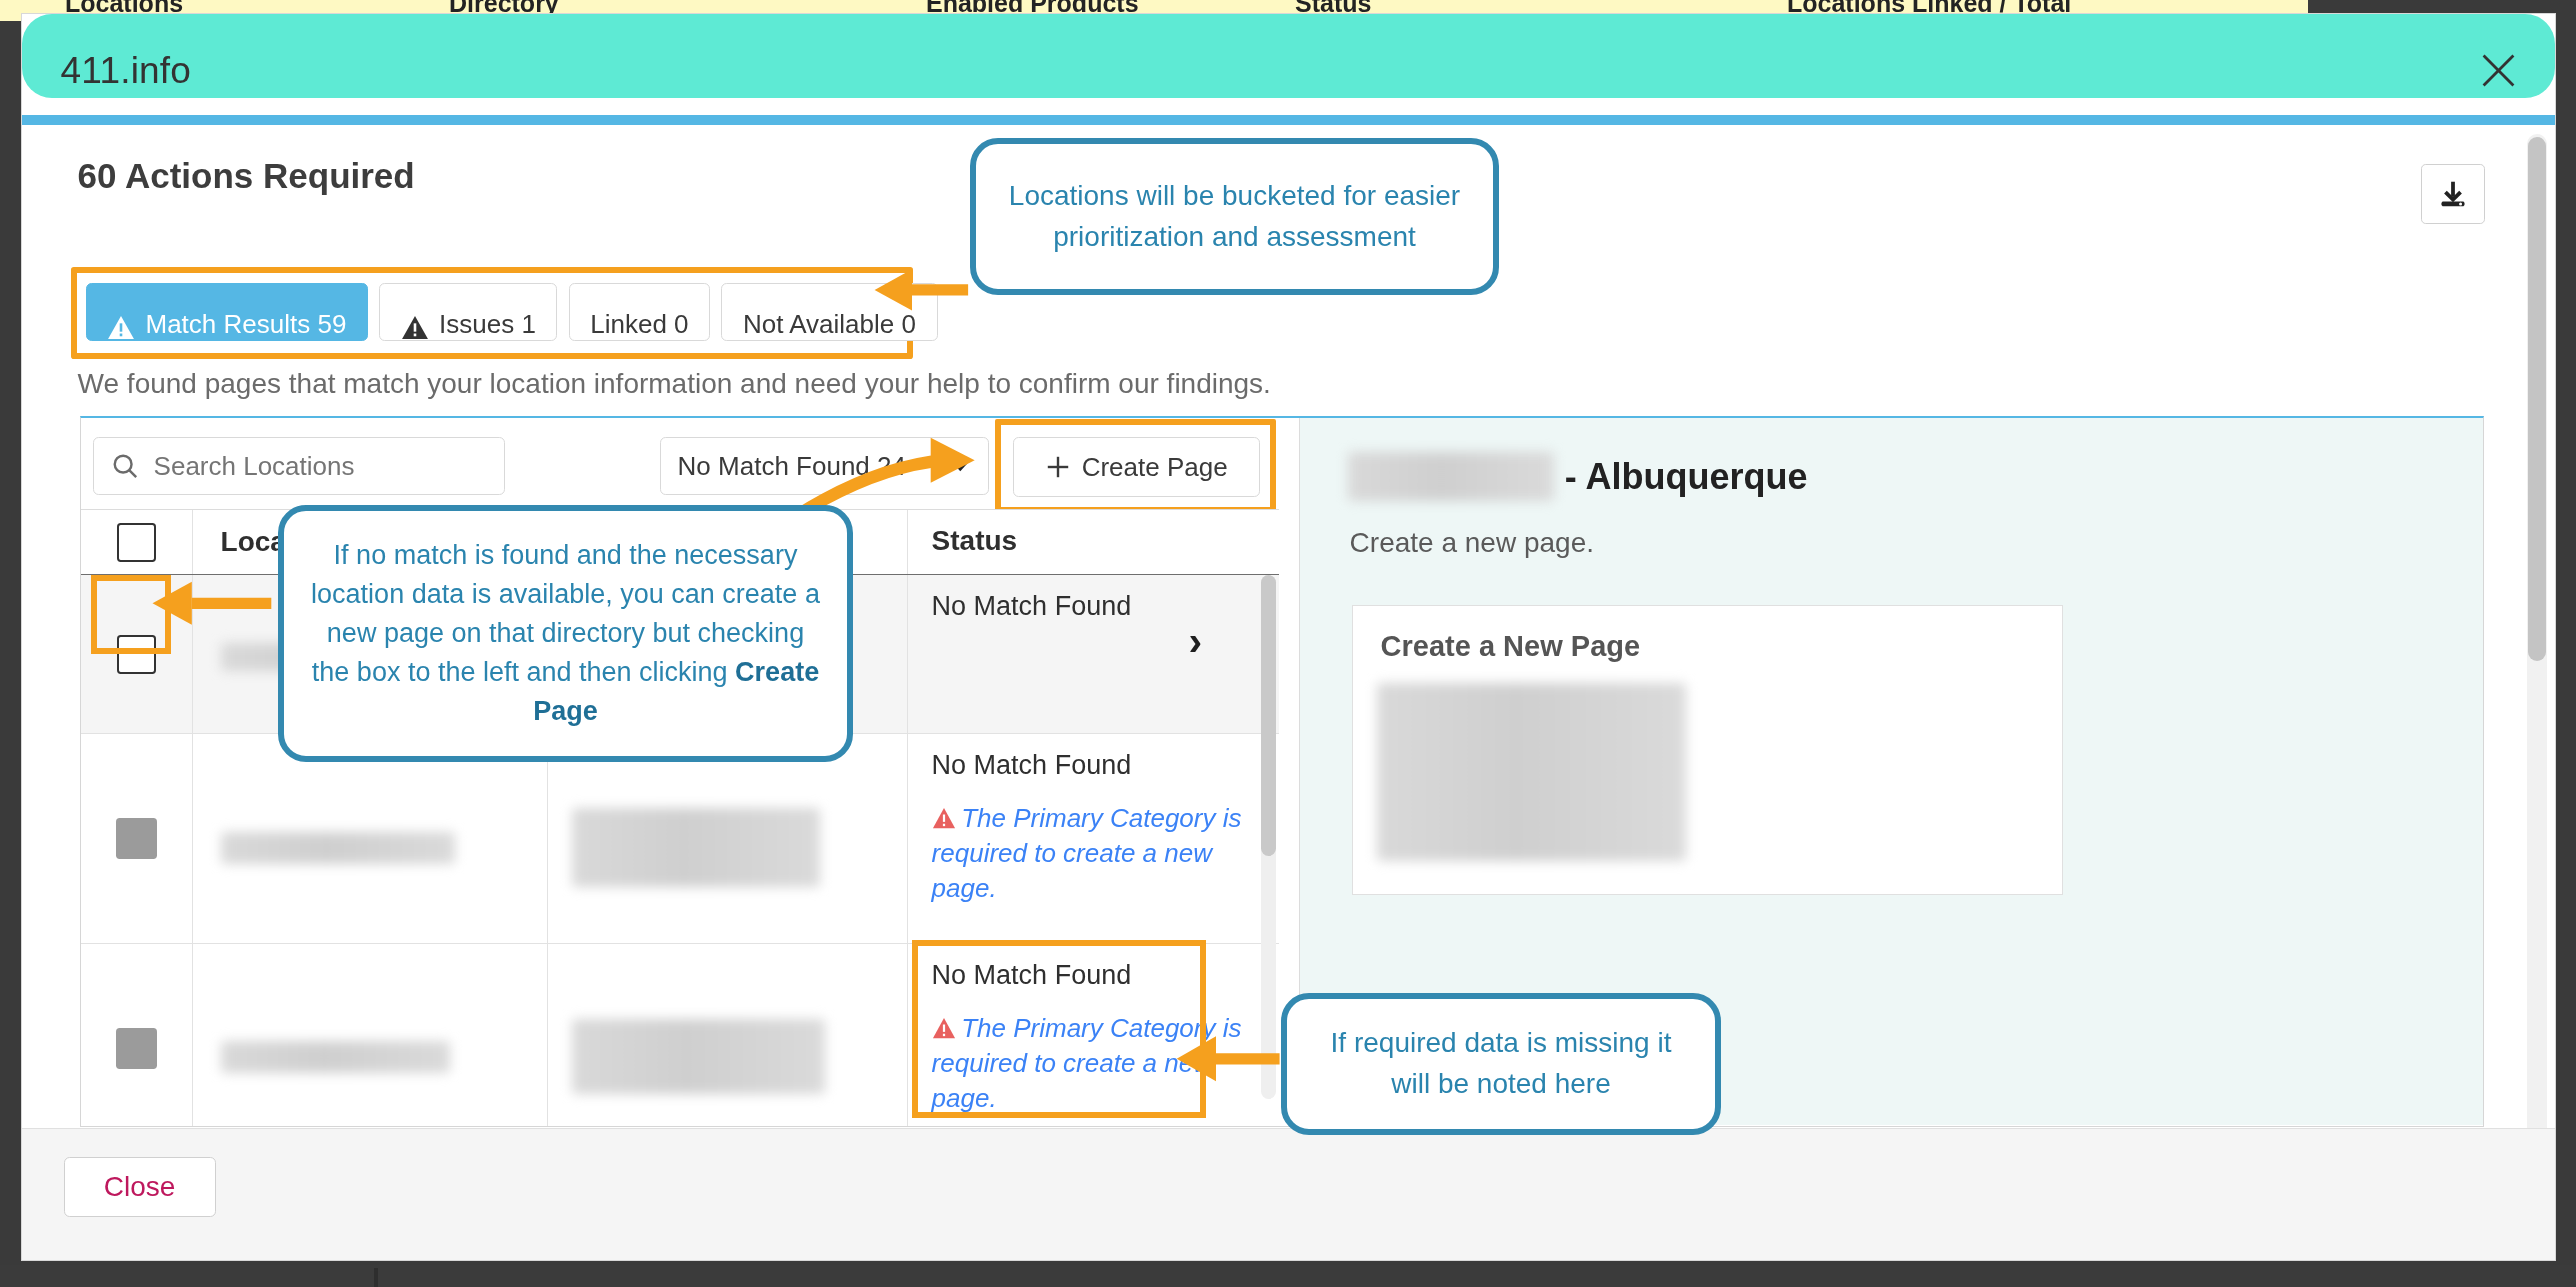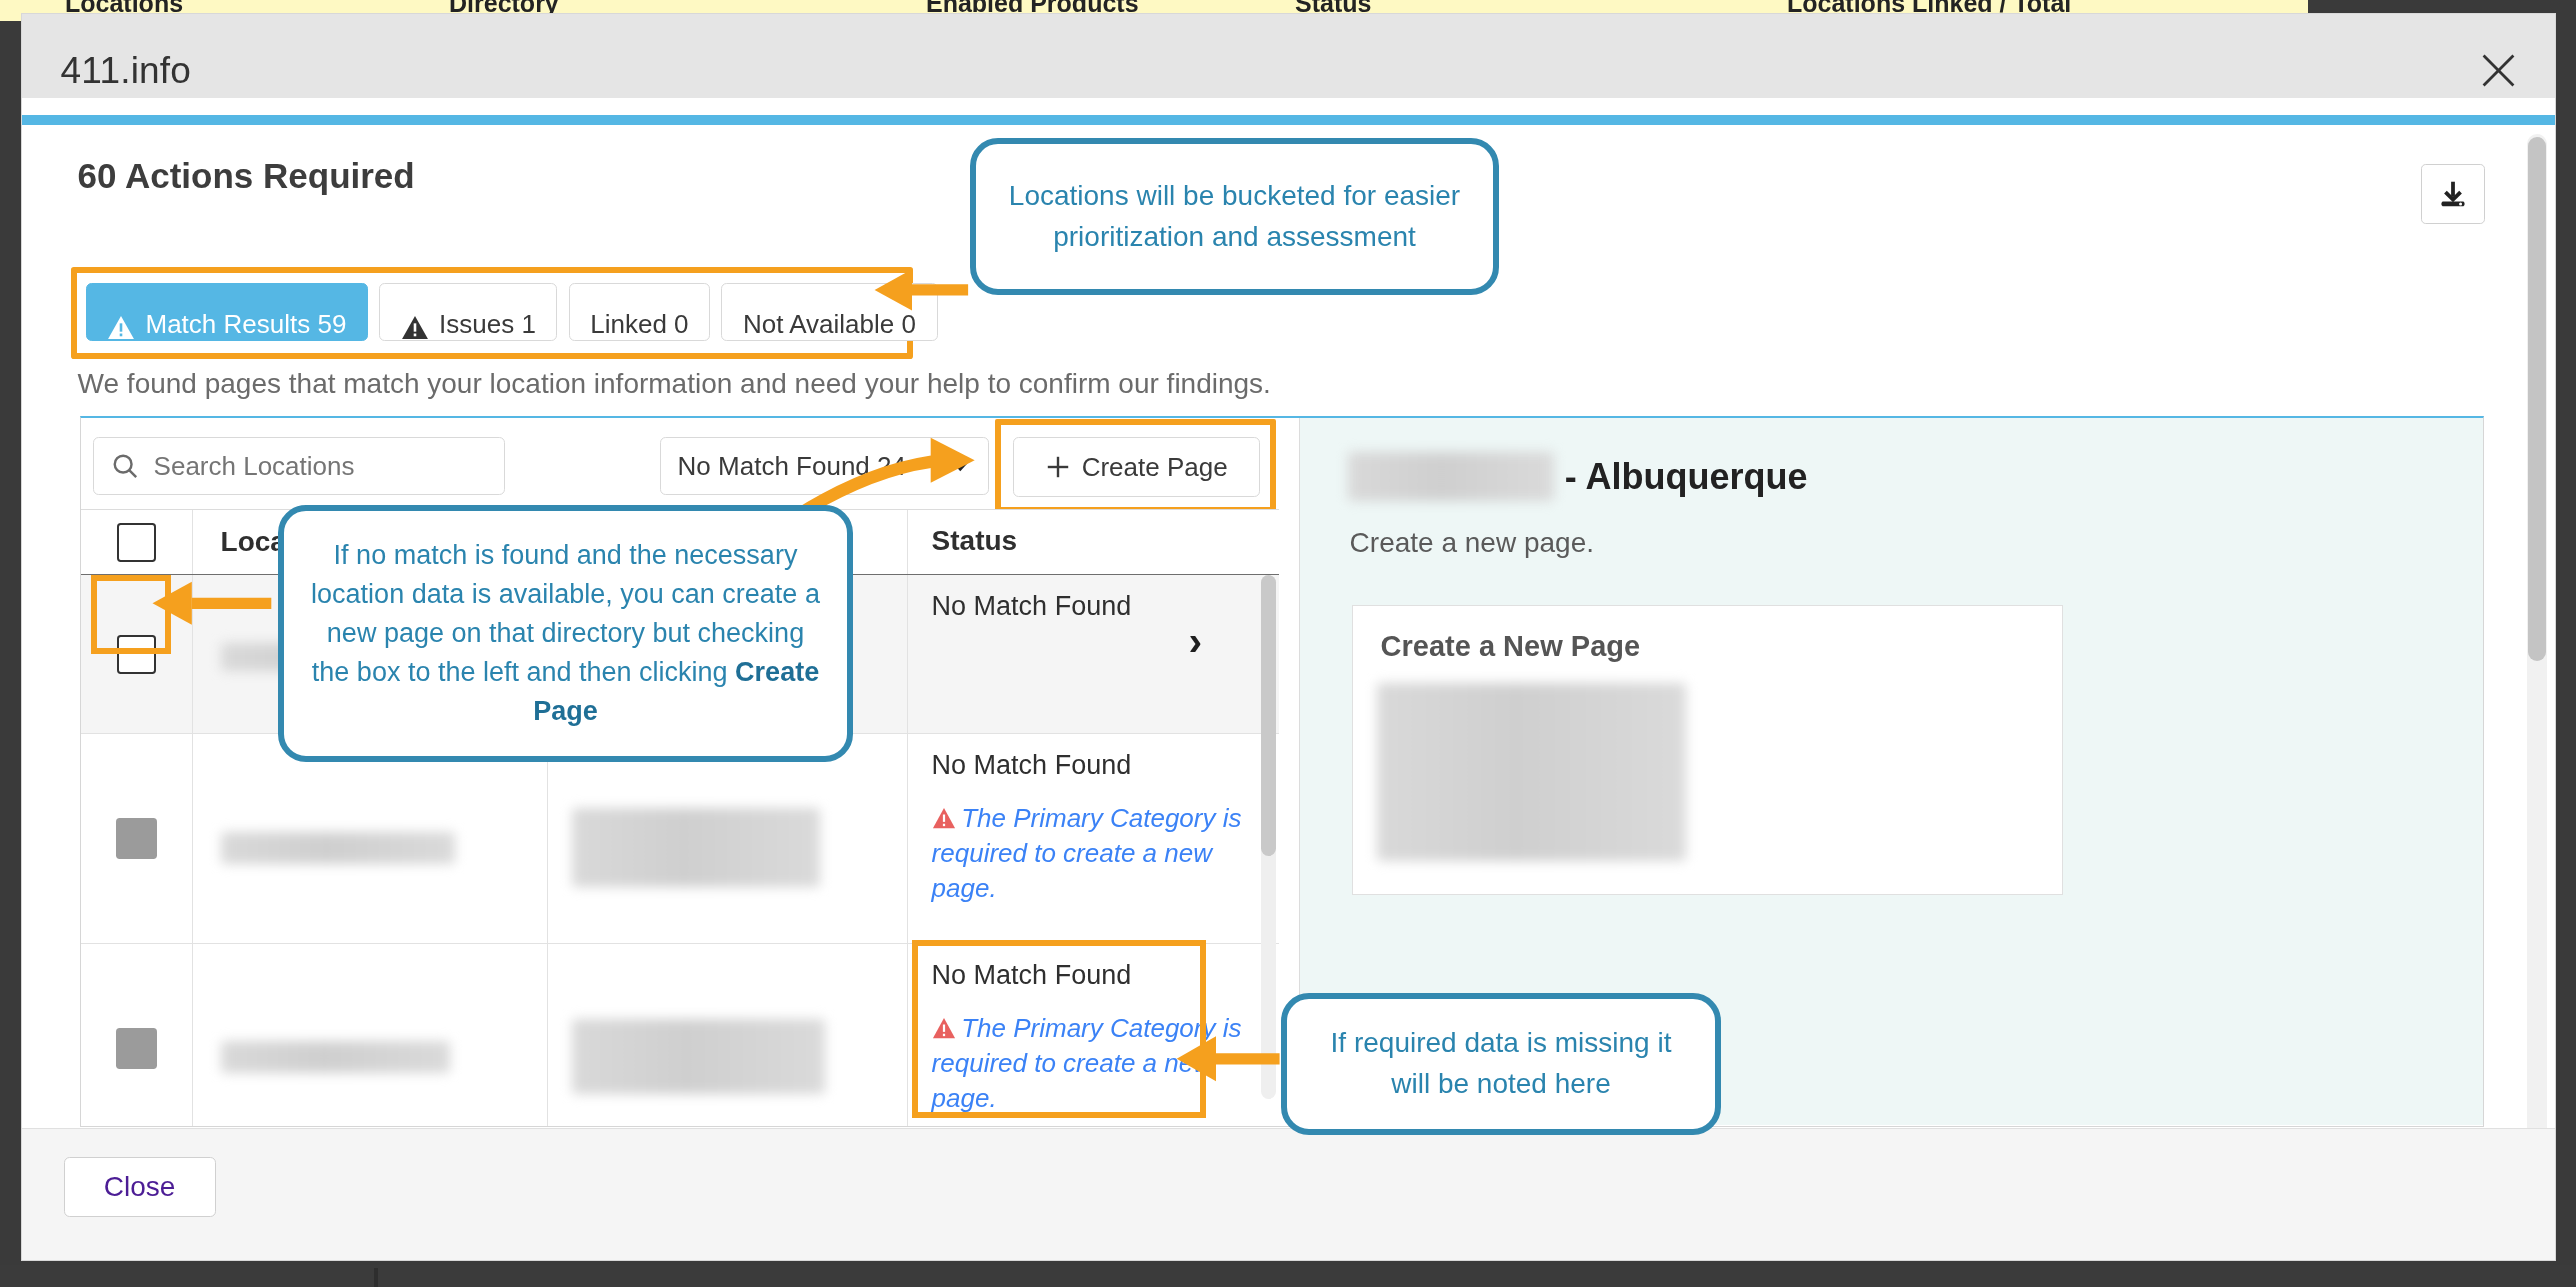--- a/index.html
+++ b/index.html
@@ -33,21 +33,21 @@
   
   .modal{
     position:absolute;
     left:20.6px;top:13px;width:2535px;height:1248px;
     background:#ffffff;
     border:0.9px solid #d8d8d8;
     box-sizing:border-box;
     overflow:hidden;
   }
   .modal-title-bar{
-    position:relative;height:84px;background:#e5e5e5;
+    position:relative;height:84px;background:#5eead4;border-radius:30px;
   }
   .modal-title{
     position:absolute;left:39px;top:36px;
     font-size:37px;color:#333;font-weight:400;letter-spacing:0.2px;
   }
   .modal-close{
     position:absolute;right:36px;top:36px;
     width:41px;height:41px;cursor:pointer;
     color:#333;
   }
@@ -213,21 +213,21 @@
 
   
   .footer{
     position:absolute;left:0;top:1114px;width:2533px;height:133px;
     background:#f5f5f5;border-top:0.9px solid #e0e0e0;box-sizing:border-box;
   }
   .close-btn{
     position:absolute;left:42px;top:28px;width:150px;height:58px;
     background:#fff;border:0.9px solid #d0d0d0;border-radius:5.6px;
     display:flex;align-items:center;justify-content:center;
-    font-size:28px;color:#4c1d95;cursor:pointer;
+    font-size:28px;color:#be185d;cursor:pointer;
   }
 
   
   .callout{
     position:absolute;background:#fff;border:6.5px solid #3389b0;border-radius:28px;
     display:flex;align-items:center;justify-content:center;text-align:center;
     color:#2a84ae;font-size:28px;line-height:1.45;box-sizing:border-box;padding:13px 24px;
   }
   .callout b{color:#1f6f96;}
   #callout-bucketed{left:970px;top:138px;width:529px;height:157px;}

